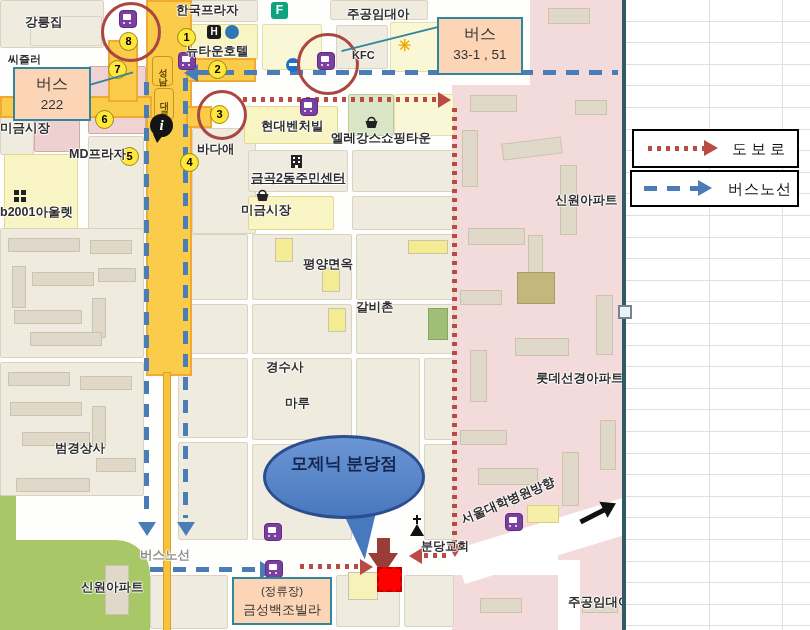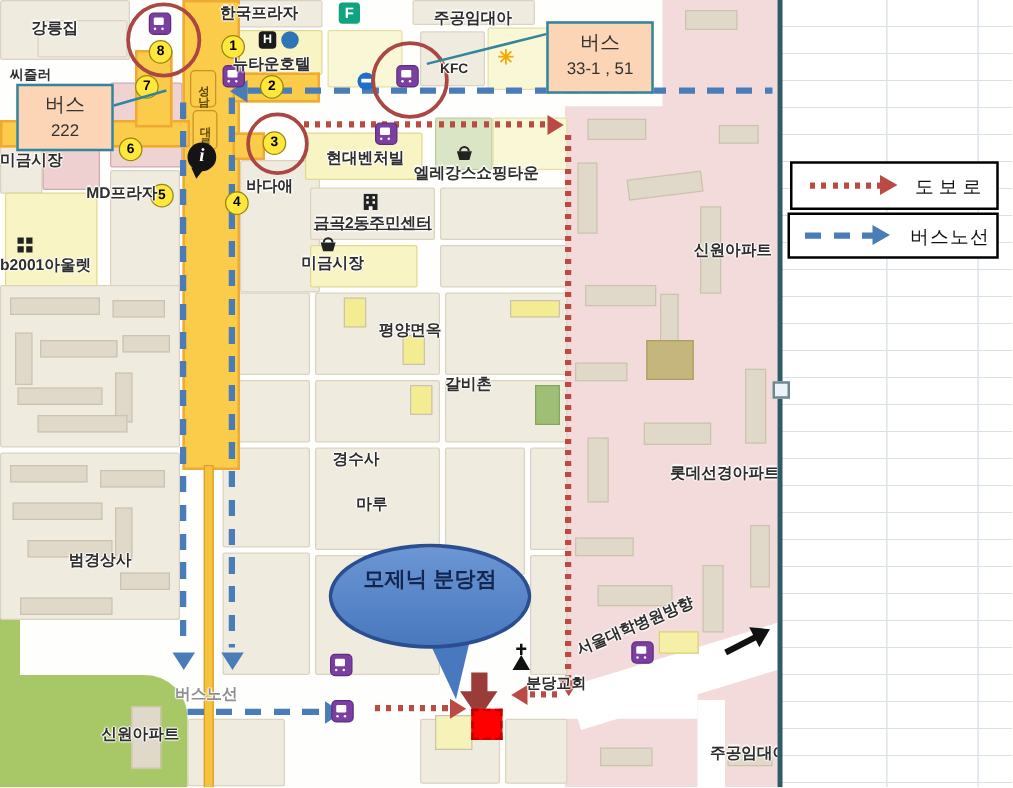--- a/index.html
+++ b/index.html
@@ -296,20 +296,24 @@
     </div>
 
     <div class="callout" style="left:13px;top:67px;width:74px;height:50px;">
       <div class="t1">버스</div>
       <div class="t2">222</div>
     </div>
     <div class="callout" style="left:437px;top:17px;width:82px;height:54px;">
       <div class="t1">버스</div>
       <div class="t2">33-1 , 51</div>
     </div>
+    <div class="callout" style="left:232px;top:577px;width:96px;height:44px;">
+      <div style="font-size:11.5px;margin-top:5px;">(정류장)</div>
+      <div style="font-size:13px;margin-top:2px;">금성백조빌라</div>
+    </div>
   </div>
 
   <div id="map-border"></div>
   <div id="sel-handle"></div>
 
   <div class="legendbox" style="left:630px;top:170px;width:165px;height:33px;">
     <div class="dashH" style="left:12px;top:14px;width:56px;"></div>
     <div class="ah" style="left:66px;top:8px;border-width:8px 0 8px 14px;border-left-color:#4A7CB8;"></div>
     <div class="legendlabel" style="left:96px;top:8px;letter-spacing:1px;">버스노선</div>
   </div>

